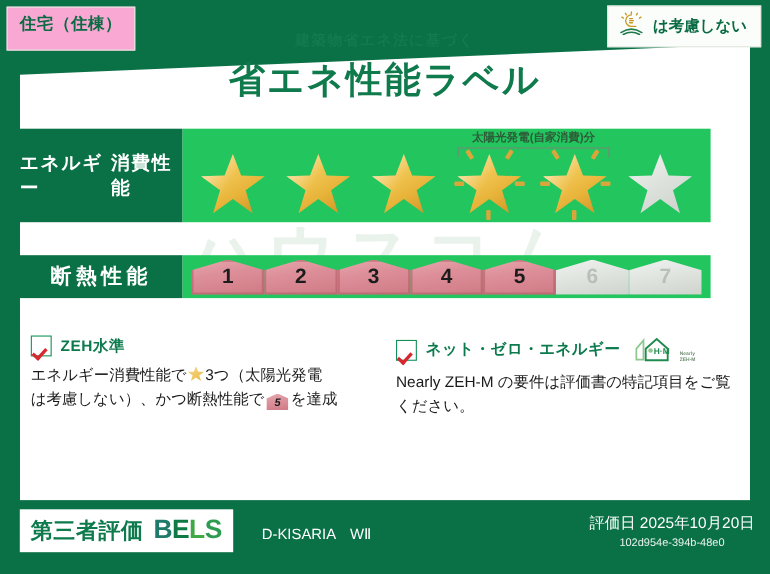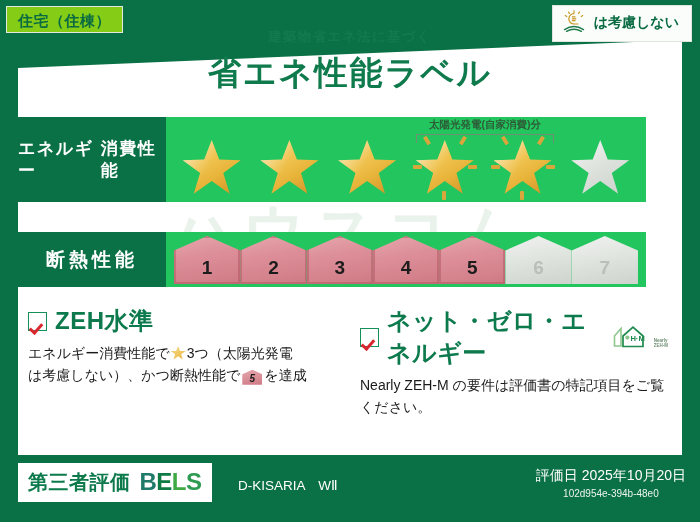--- a/index.html
+++ b/index.html
@@ -34,23 +34,23 @@
     color: rgba(120,175,130,0.16);
     font-weight: 700;
     pointer-events: none;
     user-select: none;
   }
 
   
   #building-type-tag {
     position: absolute;
     left: 6px; top: 6px;
-    background: #84cc16;
+    background: #f9a8d4;
     border: 1px solid #e3e8e0;
-    padding: 5px 11px 1px;
+    padding: 5px 11px 14px;
     z-index: 6;
   }
   #building-type-tag .txt {
     font-size: 15px; font-weight: 700; color: #0a6b42;
     letter-spacing: 0.5px; white-space: nowrap;
   }
 
   
   #renewable-badge {
     position: absolute;
@@ -83,21 +83,21 @@
   }
 
   
   .perf-row {
     position: absolute;
     display: flex;
     height: 82px;
     z-index: 4;
   }
   #energy-row { left: 18px; top: 117px; width: 628px; height: 85px; }
-  #insul-row  { left: 18px; top: 232px; width: 628px; height: 55px; }
+  #insul-row  { left: 18px; top: 232px; width: 628px; height: 39px; }
 
   .perf-label {
     background: #0a7045;
     color: #ffffff;
     display: flex; flex-direction: row;
     align-items: center; justify-content: center;
     flex: 0 0 148px;
     font-weight: 700;
     letter-spacing: 1.5px;
     line-height: 1.25;
@@ -212,21 +212,21 @@
   }
   .chk::after {
     content: "";
     position: absolute; left: 3px; top: 8px;
     width: 5px; height: 10px;
     border-right: 3px solid #d8282f;
     border-bottom: 3px solid #d8282f;
     transform: rotate(42deg);
   }
   .crit-title {
-    font-size: 24px; font-weight: 700; color: #0c7a4c; letter-spacing: 0.5px;
+    font-size: 14px; font-weight: 700; color: #0c7a4c; letter-spacing: 0.5px;
   }
   .crit-body {
     font-size: 14px; line-height: 1.55; color: #1a1a1a;
   }
   .inline-star {
     display: inline-block; width: 15px; height: 14px;
     vertical-align: -2px; margin: 0 1px;
     background: linear-gradient(150deg,#f7d98c,#e9b73c);
     clip-path: polygon(50% 0%, 63% 35%, 100% 36%, 70% 59%, 81% 96%, 50% 73%, 19% 96%, 30% 59%, 0 36%, 37% 35%);
   }

